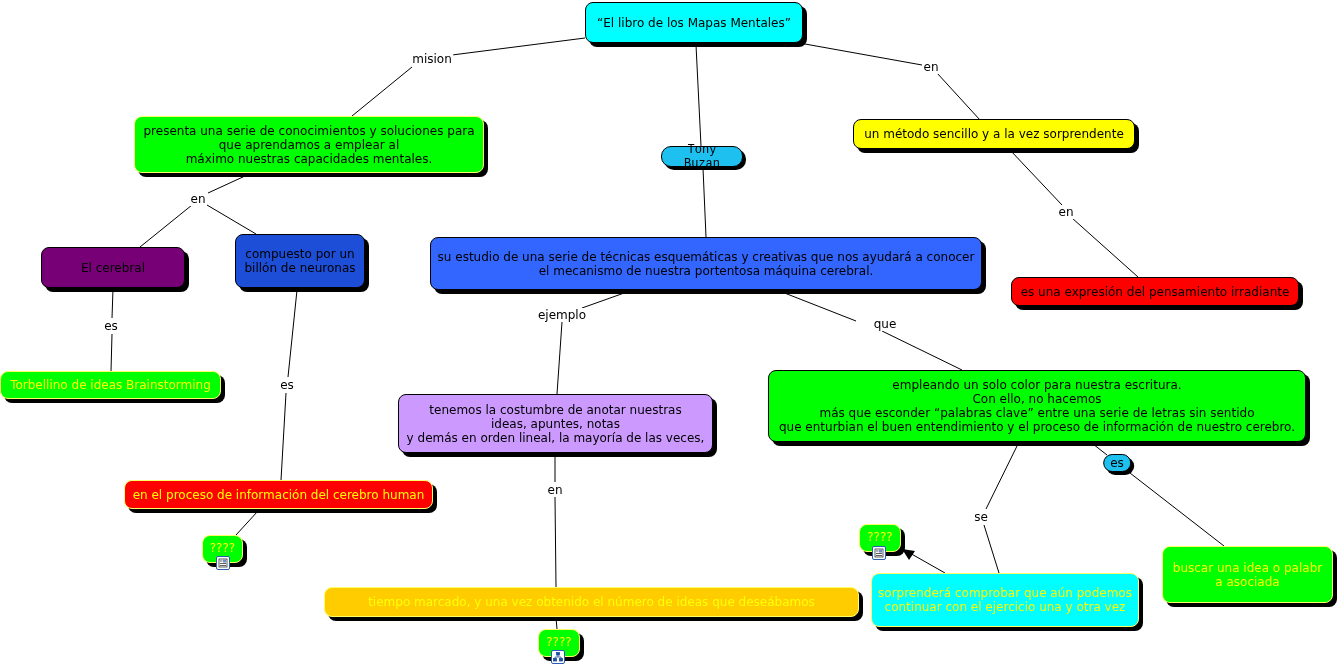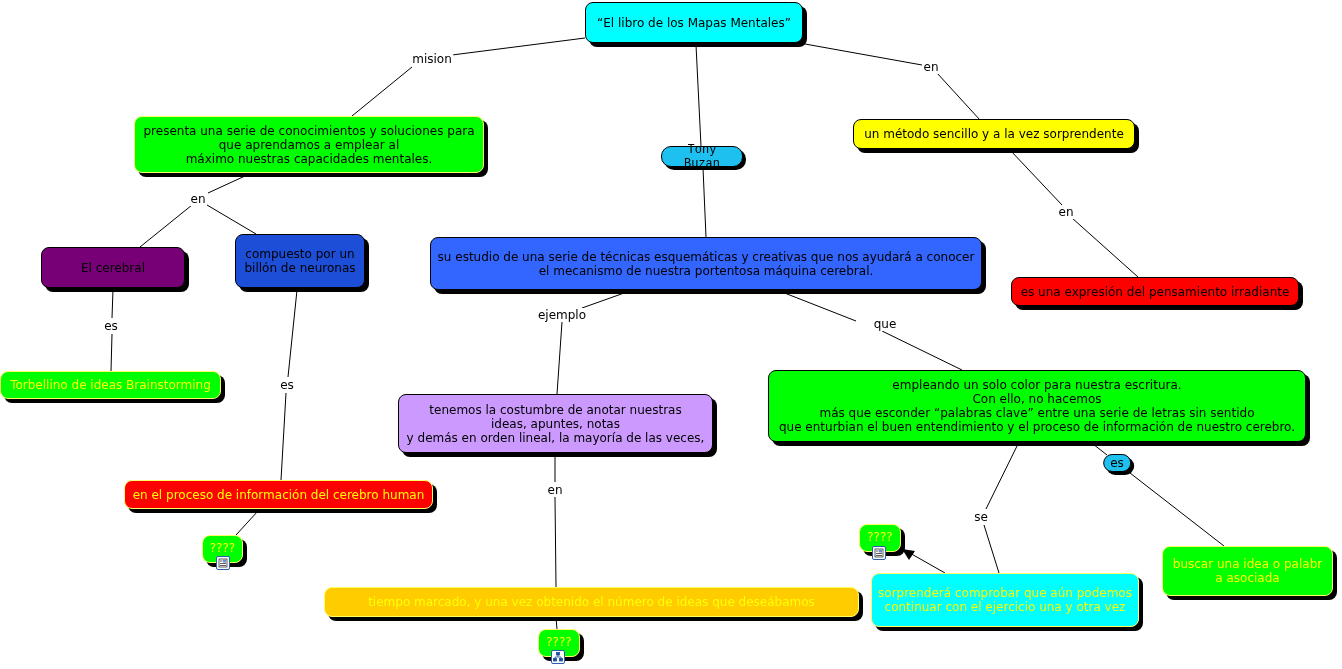--- a/index.html
+++ b/index.html
@@ -151,21 +151,21 @@
       <rect x="5" y="1.5" width="3" height="3" fill="#6a8cc8"></rect>
       <line x1="2" y1="3" x2="4.5" y2="3" stroke="#333" stroke-width="0.8"></line>
       <line x1="2" y1="5.5" x2="8" y2="5.5" stroke="#333" stroke-width="0.8"></line>
       <line x1="2" y1="7.5" x2="8" y2="7.5" stroke="#333" stroke-width="0.8"></line>
     </svg>
 </div>
 
 <div class="node glow" style="left: 871px; top: 573px; width: 268px; height: 54px; background: rgb(0, 255, 255); color: rgb(255, 255, 0);"><span>sorprenderá comprobar que aún podemos
 continuar con el ejercicio una y otra vez</span></div>
 
-<div class="node glow" style="left: 1162px; top: 546px; width: 171px; height: 50px; background: rgb(0, 255, 0); color: rgb(255, 255, 0);"><span>buscar una idea o  palabr
+<div class="node glow" style="left: 1162px; top: 546px; width: 171px; height: 57px; background: rgb(0, 255, 0); color: rgb(255, 255, 0);"><span>buscar una idea o  palabr
 a asociada</span></div>
 
 <span class="lbl" style="left:432px;top:59px;">mision</span>
 <span class="lbl" style="left:931px;top:67px;">en</span>
 <span class="lbl" style="left:198px;top:199px;">en</span>
 <span class="lbl" style="left:111px;top:326px;">es</span>
 <span class="lbl" style="left:287px;top:385px;">es</span>
 <span class="lbl" style="left:1066px;top:212px;">en</span>
 <span class="lbl" style="left:562px;top:315px;">ejemplo</span>
 <span class="lbl" style="left:869px;top:324px;margin-left:16px;">que</span>

